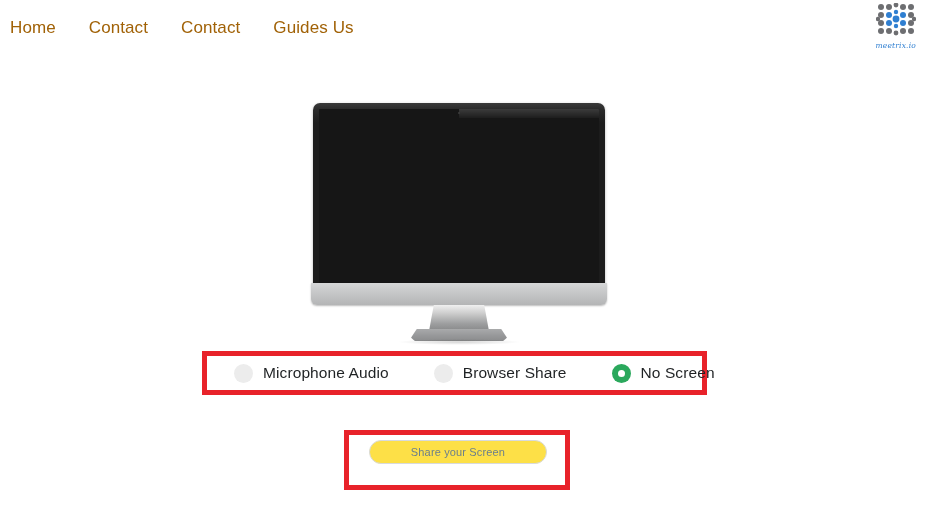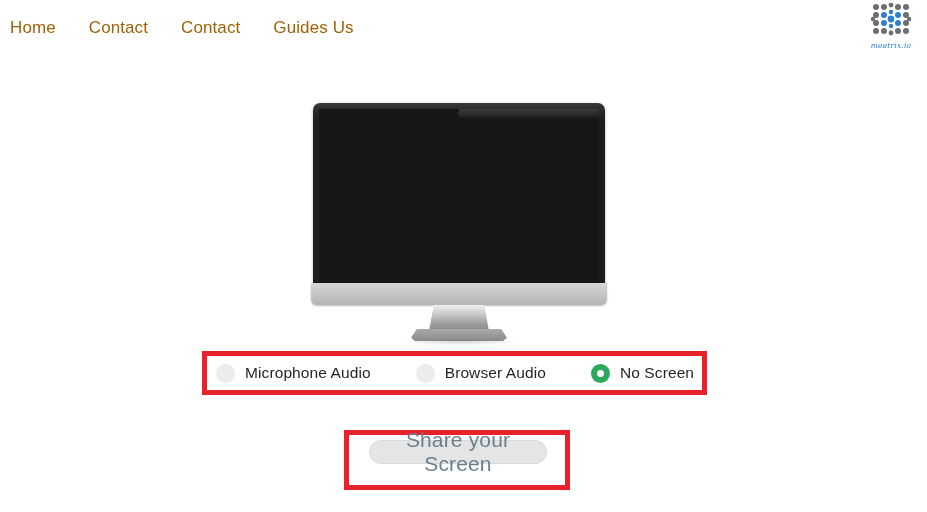--- a/index.html
+++ b/index.html
@@ -41,21 +41,21 @@
   .nav-item + .nav-item { margin-left: 33px; }
 
   .brand-logo {
     position: absolute;
     top: 3px;
     left: 866px;
     width: 50px;
     height: 50px;
     display: flex;
     flex-direction: column;
-    align-items: center;
+    align-items: flex-end;
     justify-content: flex-start;
     cursor: pointer;
   }
   .brand-logo svg { display: block; }
   .brand-wordmark {
     font-family: "DejaVu Serif", serif;
     font-style: italic;
     font-size: 7.5px;
     color: #2f7fd1;
     letter-spacing: 0.2px;
@@ -162,20 +162,21 @@
     background: #ffffff;
   }
   .audio-options {
     position: absolute;
     left: 202px;
     top: 351px;
     width: 522px;
     height: 44px;
     display: flex;
     align-items: center;
+    padding-left: 18px;
   }
   .audio-option {
     display: flex;
     align-items: center;
     cursor: pointer;
     white-space: nowrap;
   }
   .opt-mic { margin-left: 14px; }
   .opt-browser { margin-left: 45px; }
   .opt-none { margin-left: 45px; }
@@ -222,23 +223,23 @@
     background: #ffffff;
   }
   .share-button {
     position: absolute;
     left: 369px;
     top: 440px;
     width: 178px;
     height: 24px;
     border: 1px solid #d8dadc;
     border-radius: 22px;
-    background: #e5e5e5;
+    background: #fde047;
     color: #6b7f8c;
-    font-size: 21px;
+    font-size: 11px;
     font-family: "Liberation Sans", sans-serif;
     letter-spacing: 0.15px;
     cursor: pointer;
     display: flex;
     align-items: center;
     justify-content: center;
     padding: 0;
   }
 </style>
 </head>
@@ -307,21 +308,21 @@
 
 <div class="audio-options">
 
   <div class="audio-option opt-mic">
     <span class="radio-dot"></span>
     <span class="radio-label">Microphone Audio</span>
   </div>
 
   <div class="audio-option opt-browser">
     <span class="radio-dot"></span>
-    <span class="radio-label">Browser Audio</span>
+    <span class="radio-label">Browser Share</span>
   </div>
 
   <div class="audio-option opt-none">
     <span class="radio-dot checked"></span>
     <span class="radio-label">No Screen</span>
   </div>
 
 </div>
 
 <div class="share-highlight"></div>

